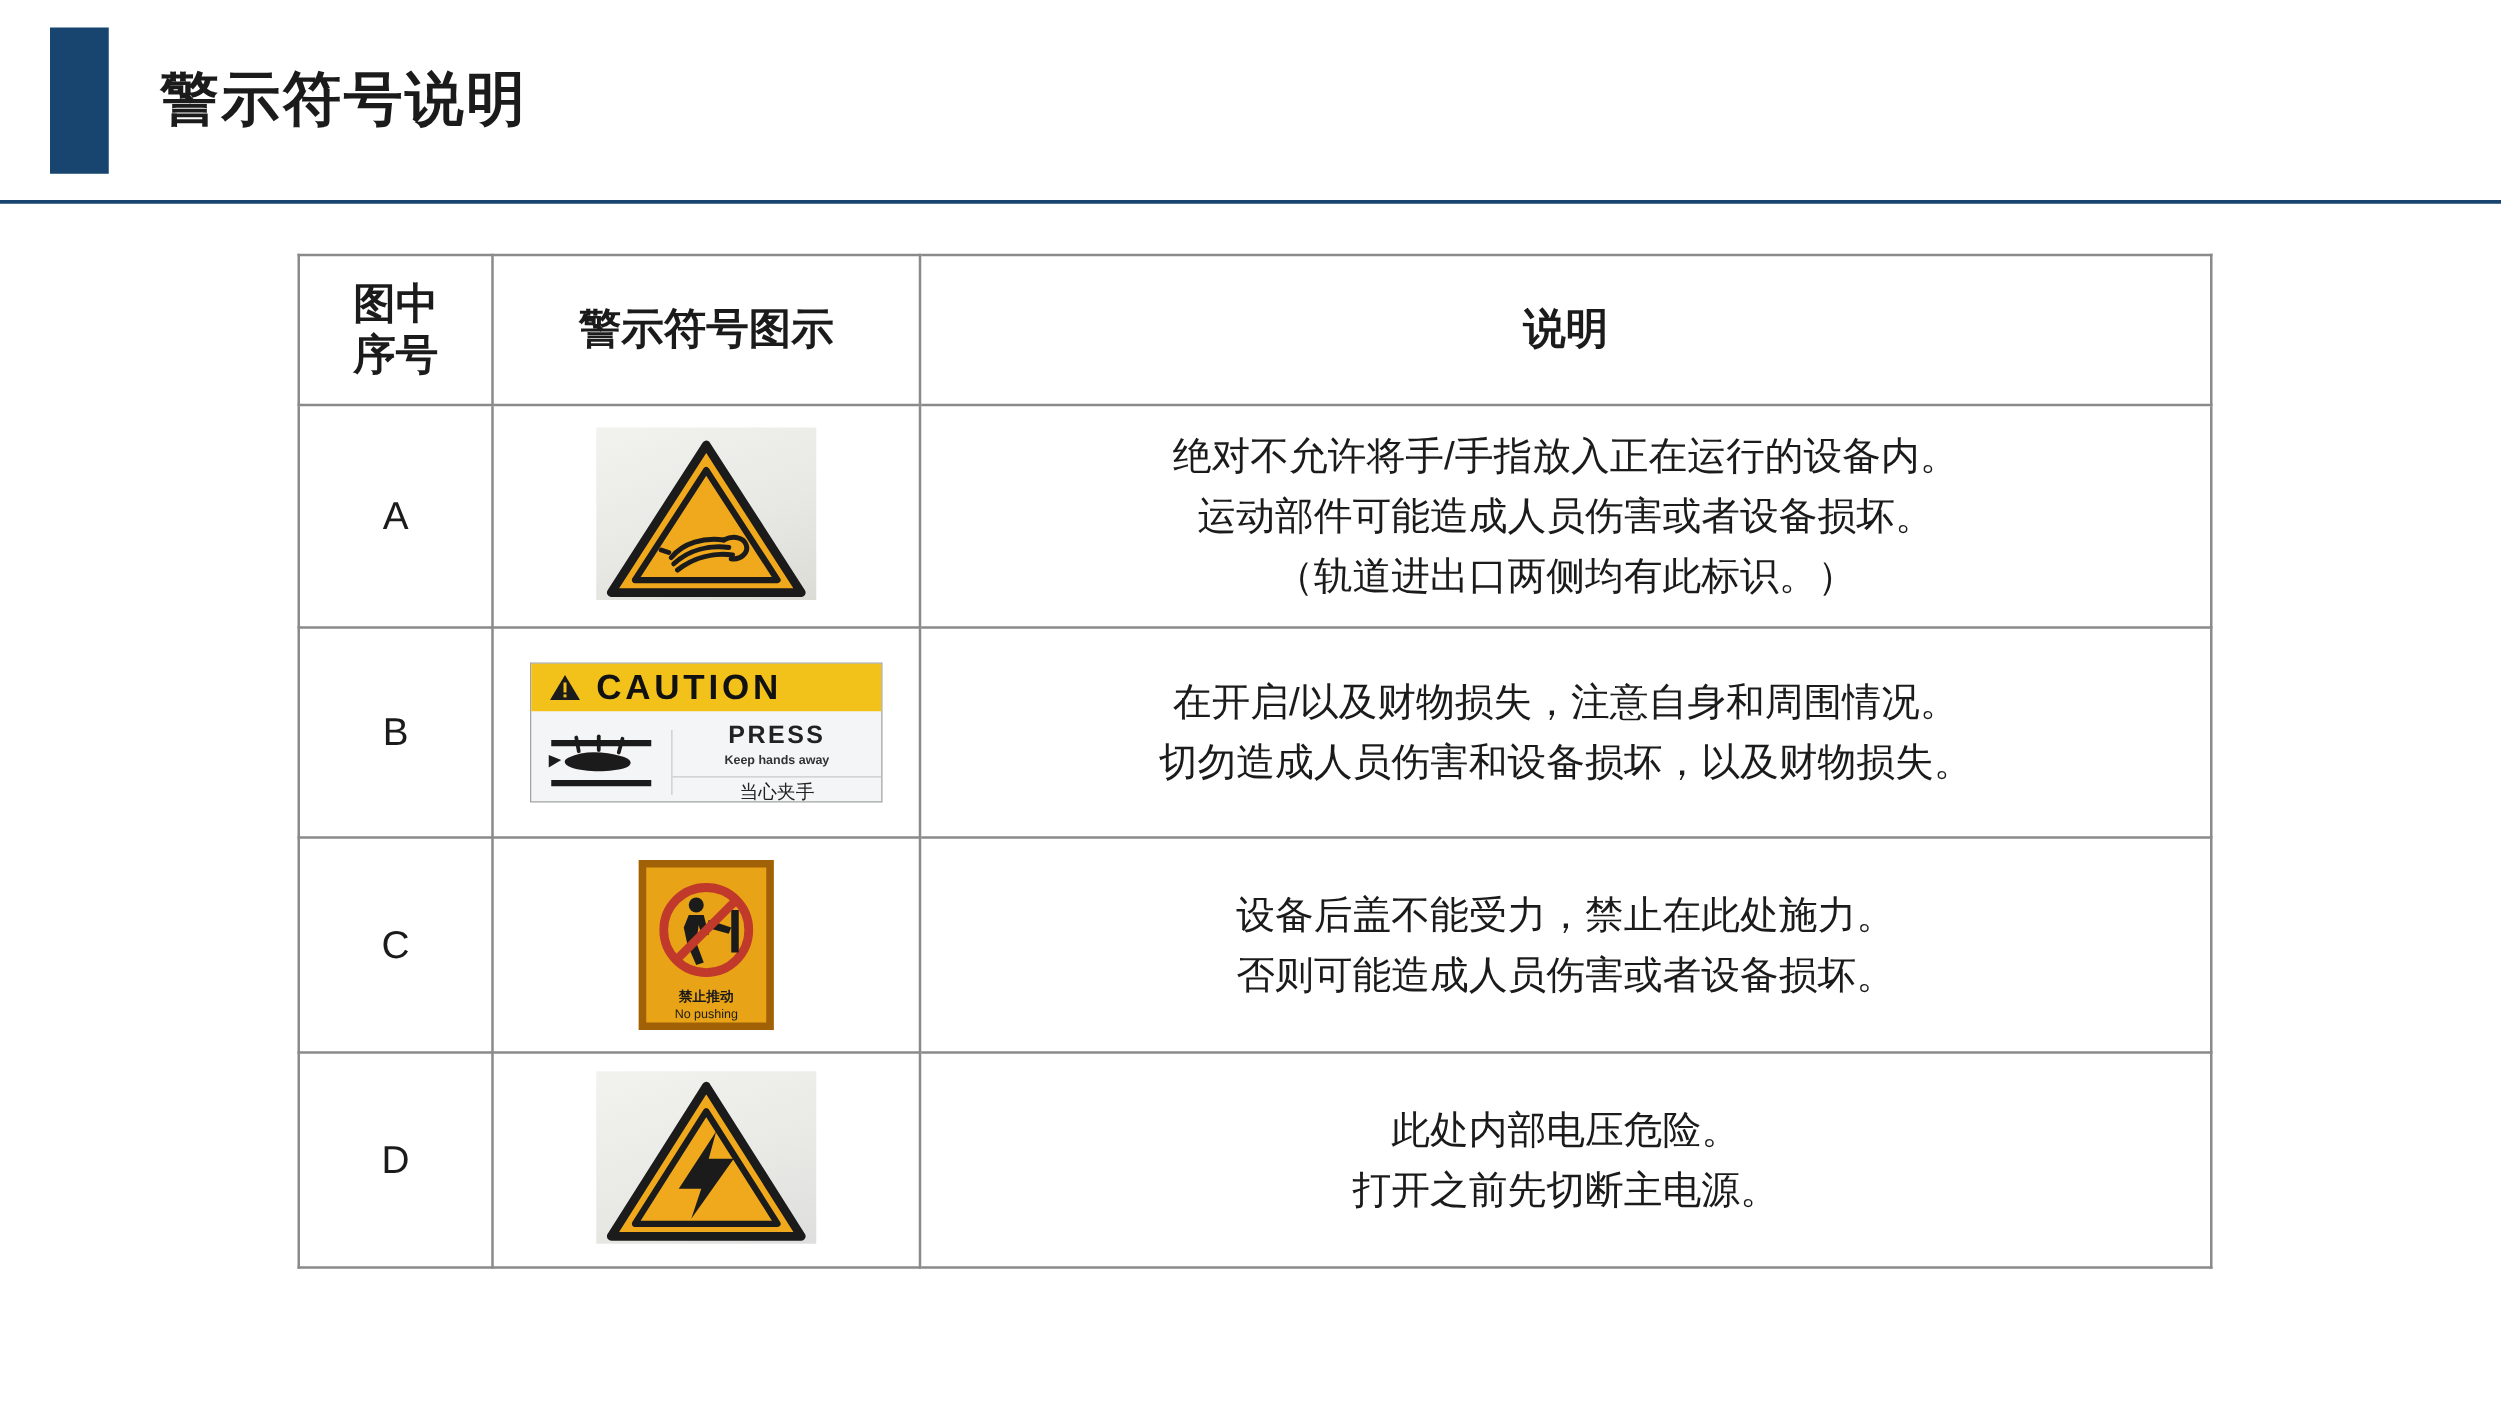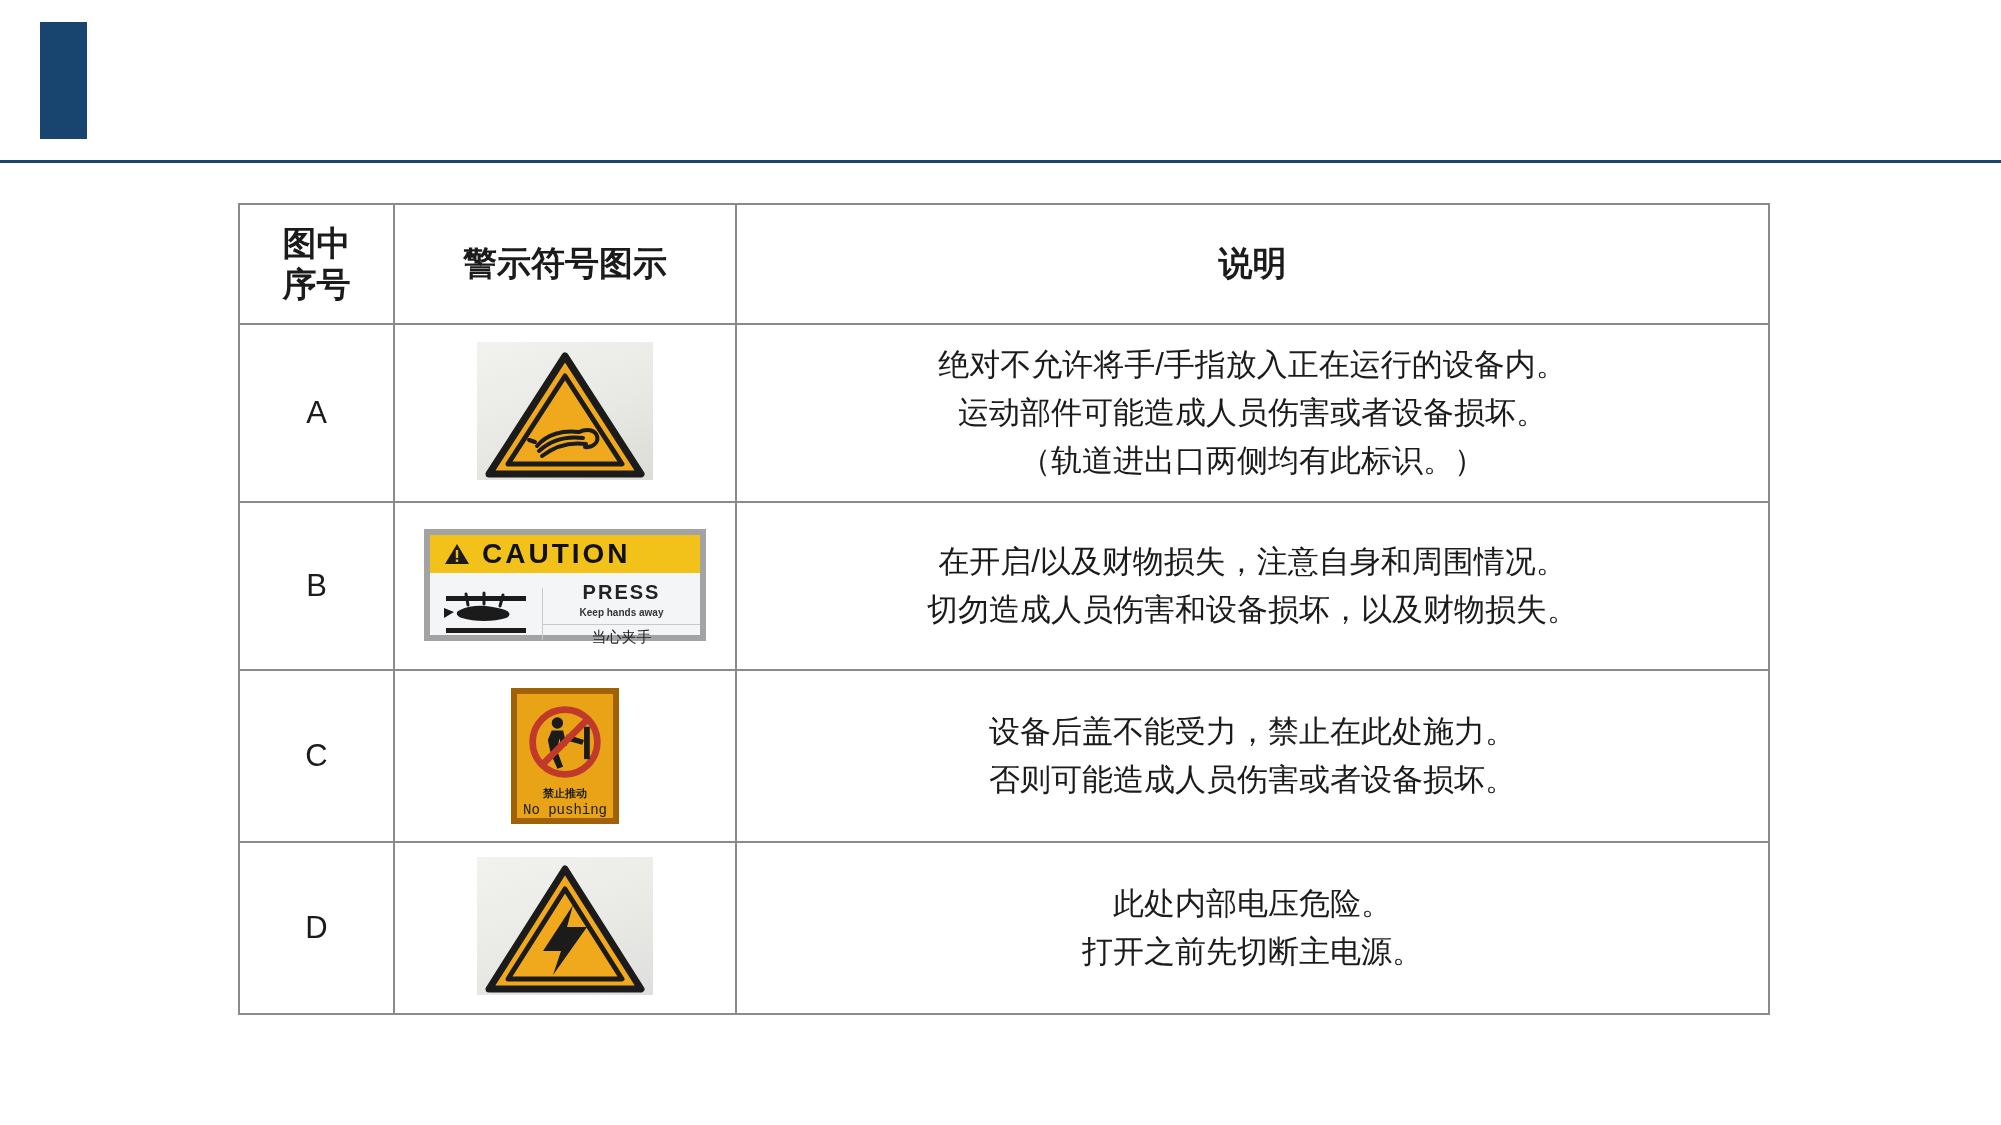--- a/index.html
+++ b/index.html
@@ -119,21 +119,21 @@
     top: 8px;
     transform: translateX(-50%);
   }
 
   
   .sign-b {
     width: 282px;
     height: 112px;
     position: relative;
     background: #f4f5f7;
-    border: 6px solid #a3a3a3;
+    border: 1px solid #a3a3a3;
     box-sizing: border-box;
   }
   .sign-b .bar {
     height: 38px;
     background: #f3c21a;
     position: relative;
     display: flex;
     align-items: center;
   }
   .sign-b .bar .warn-tri {
@@ -204,24 +204,23 @@
     justify-content: flex-start;
     padding-top: 8px;
   }
   .sign-c .cn {
     font-size: 11px;
     font-weight: bold;
     color: #1b1b1b;
     margin-top: 4px;
   }
   .sign-c .en {
-    font-size: 14px;
+    font-size: 10px;
     color: #1b1b1b;
     margin-top: 1px;
-    font-family: Liberation Mono, monospace;
   }
 
   
   .sign-d {
     width: 176px;
     height: 138px;
     background: linear-gradient(160deg,#f2f2ef 0%, #e9e9e5 55%, #dedede 100%);
     position: relative;
   }
   .tri-d {
@@ -252,20 +251,21 @@
     color: #0a6cc0;
     letter-spacing: 6px;
     white-space: nowrap;
   }
 </style>
 </head>
 <body>
 
 <div class="header">
   <div class="header-accent"></div>
+  <div class="header-title">警示符号说明</div>
 </div>
 <div class="header-rule"></div>
 
 <div class="table-wrap">
   <table class="sym-table">
     <colgroup>
       <col class="c-idx">
       <col class="c-img">
       <col class="c-desc">
     </colgroup>

